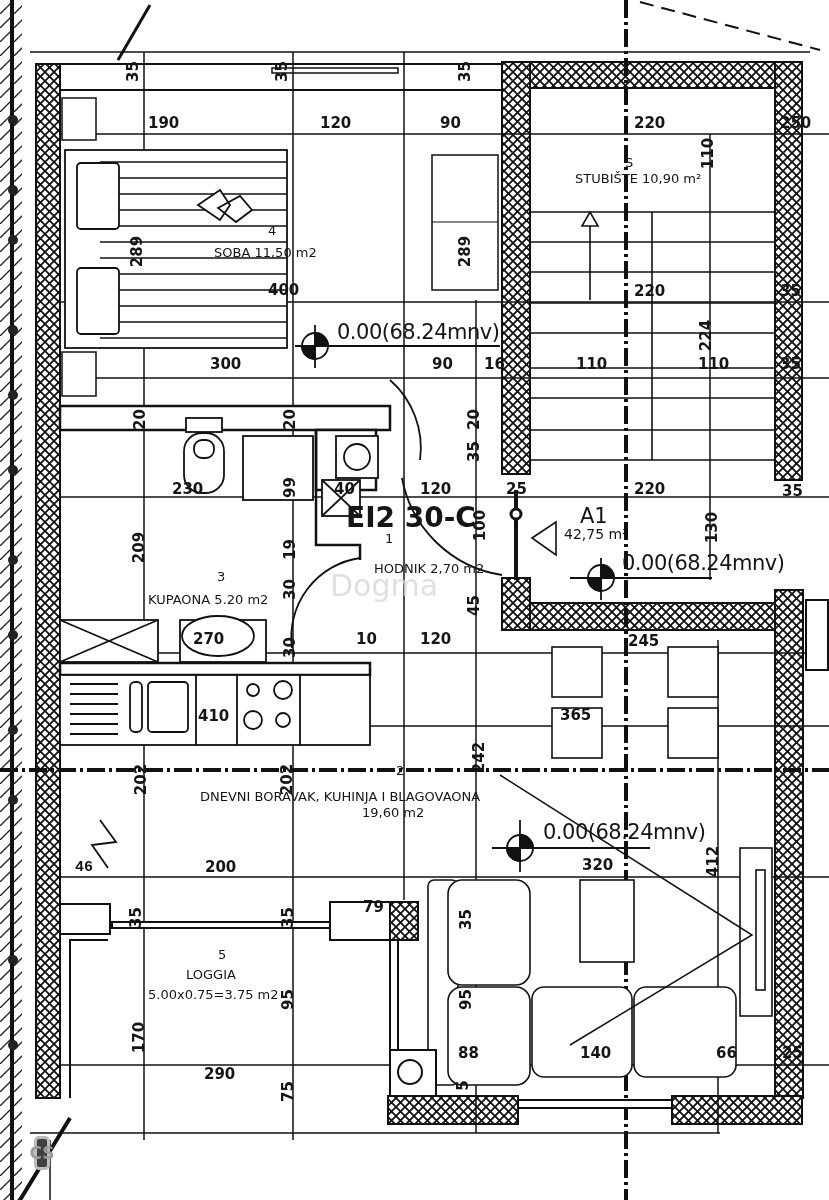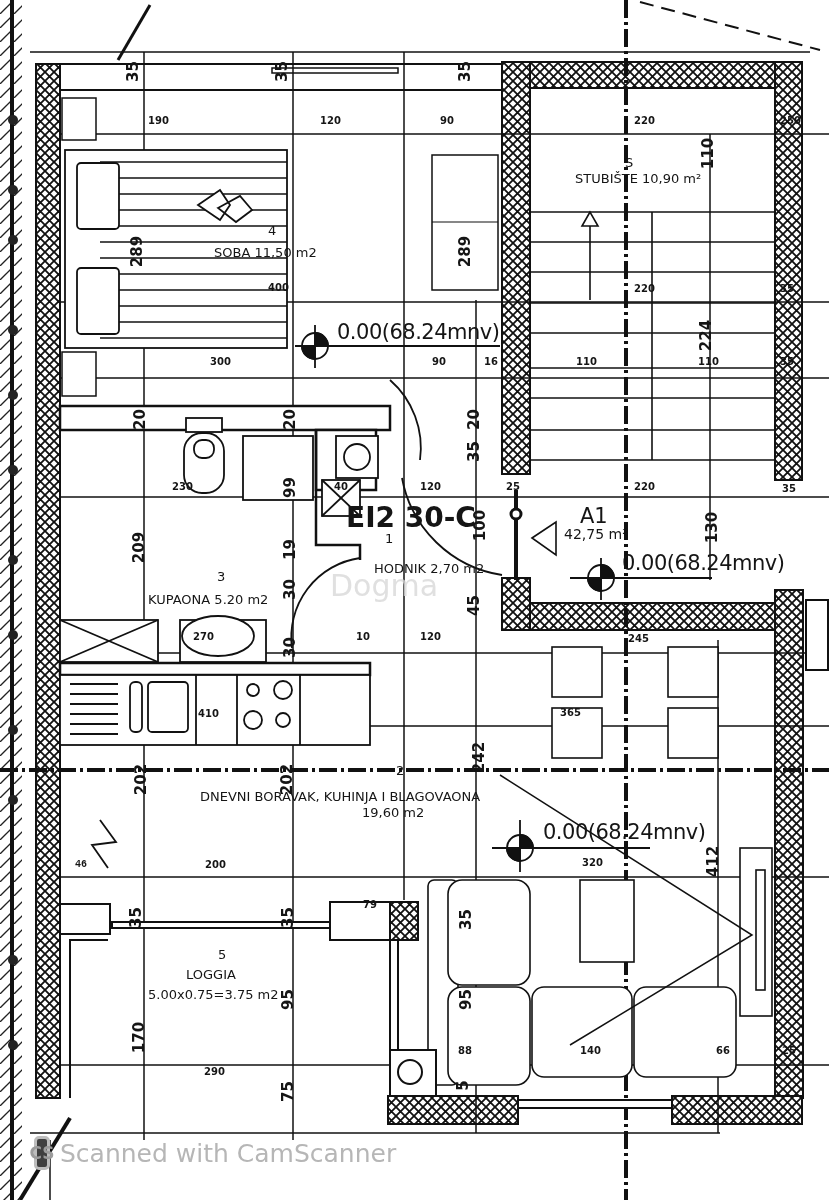--- a/index.html
+++ b/index.html
@@ -1,19 +1,19 @@
 <!DOCTYPE html>
 <html><head>
 <meta charset="utf-8">
 <style>
   html,body{margin:0;padding:0;background:#ffffff;}
   body{width:829px;height:1200px;position:relative;overflow:hidden;font-family:"DejaVu Sans",sans-serif;color:#111;}
   #plan{position:absolute;left:0;top:0;width:829px;height:1200px;}
   .lbl{position:absolute;font-family:"DejaVu Sans",sans-serif;color:#151515;white-space:nowrap;line-height:1;}
-  .dim{font-size:10px;font-weight:bold;}
+  .dim{font-size:15px;font-weight:bold;}
   .dimv{font-size:15px;font-weight:bold;transform:rotate(-90deg);transform-origin:center center;}
   .room{font-size:13px;text-align:center;}
   .lvl{font-size:21px;letter-spacing:-0.5px;}
   .big{font-size:28px;font-weight:bold;}
   .wm{position:absolute;left:34px;top:1136px;display:flex;align-items:center;gap:10px;}
   .wm-icon{width:16px;height:34px;border:3px solid #bdbdbd;border-radius:5px;background:#404040;color:#9c9c9c;font:bold 17px "DejaVu Sans",sans-serif;display:flex;align-items:center;justify-content:center;box-sizing:border-box;}
   .wm-text{font-size:25px;color:#b6b6b6;}
   .dogwm{position:absolute;left:330px;top:568px;font-size:30px;color:#d9d9d9;opacity:.8;}
 </style>
 </head>
@@ -333,14 +333,13 @@
 <div class="lbl dimv" style="left:278px;top:910px;">35</div>
 <div class="lbl dimv" style="left:456px;top:912px;">35</div>
 <div class="lbl dimv" style="left:278px;top:992px;">95</div>
 <div class="lbl dimv" style="left:456px;top:992px;">95</div>
 <div class="lbl dimv" style="left:124px;top:1030px;">170</div>
 <div class="lbl dimv" style="left:458px;top:1078px;">5</div>
 <div class="lbl dimv" style="left:278px;top:1084px;">75</div>
 
 <div class="wm">
   <div class="wm-icon">CS</div>
-  <div class="wm-text">Scanned with CamScanner</div>
 </div>
 
 </body></html>

